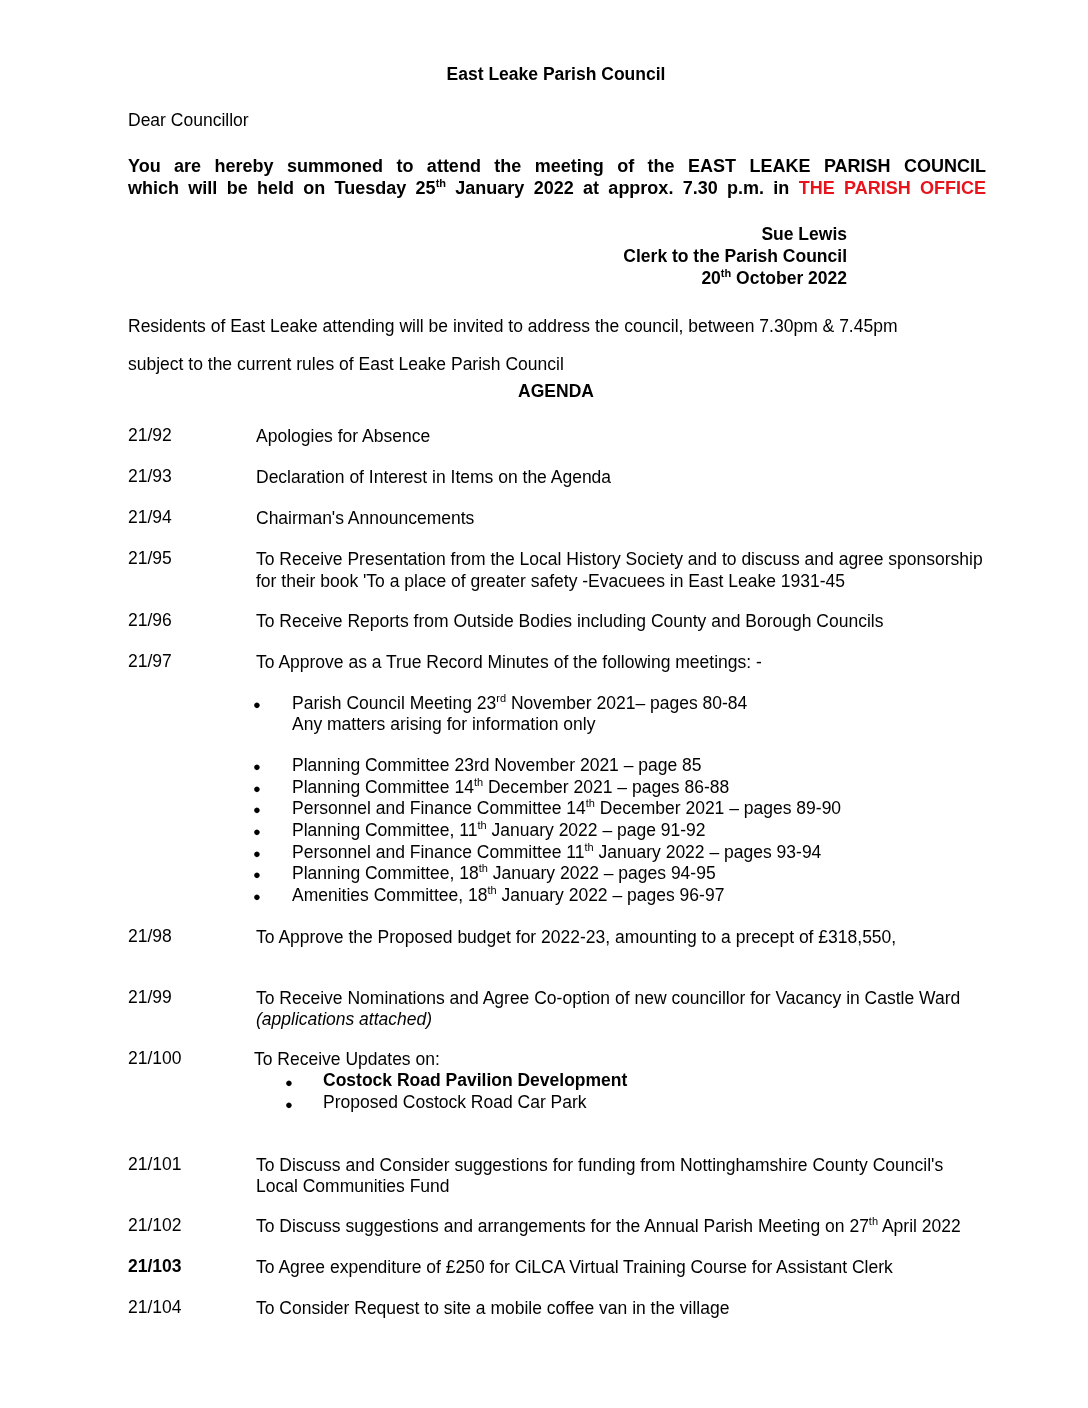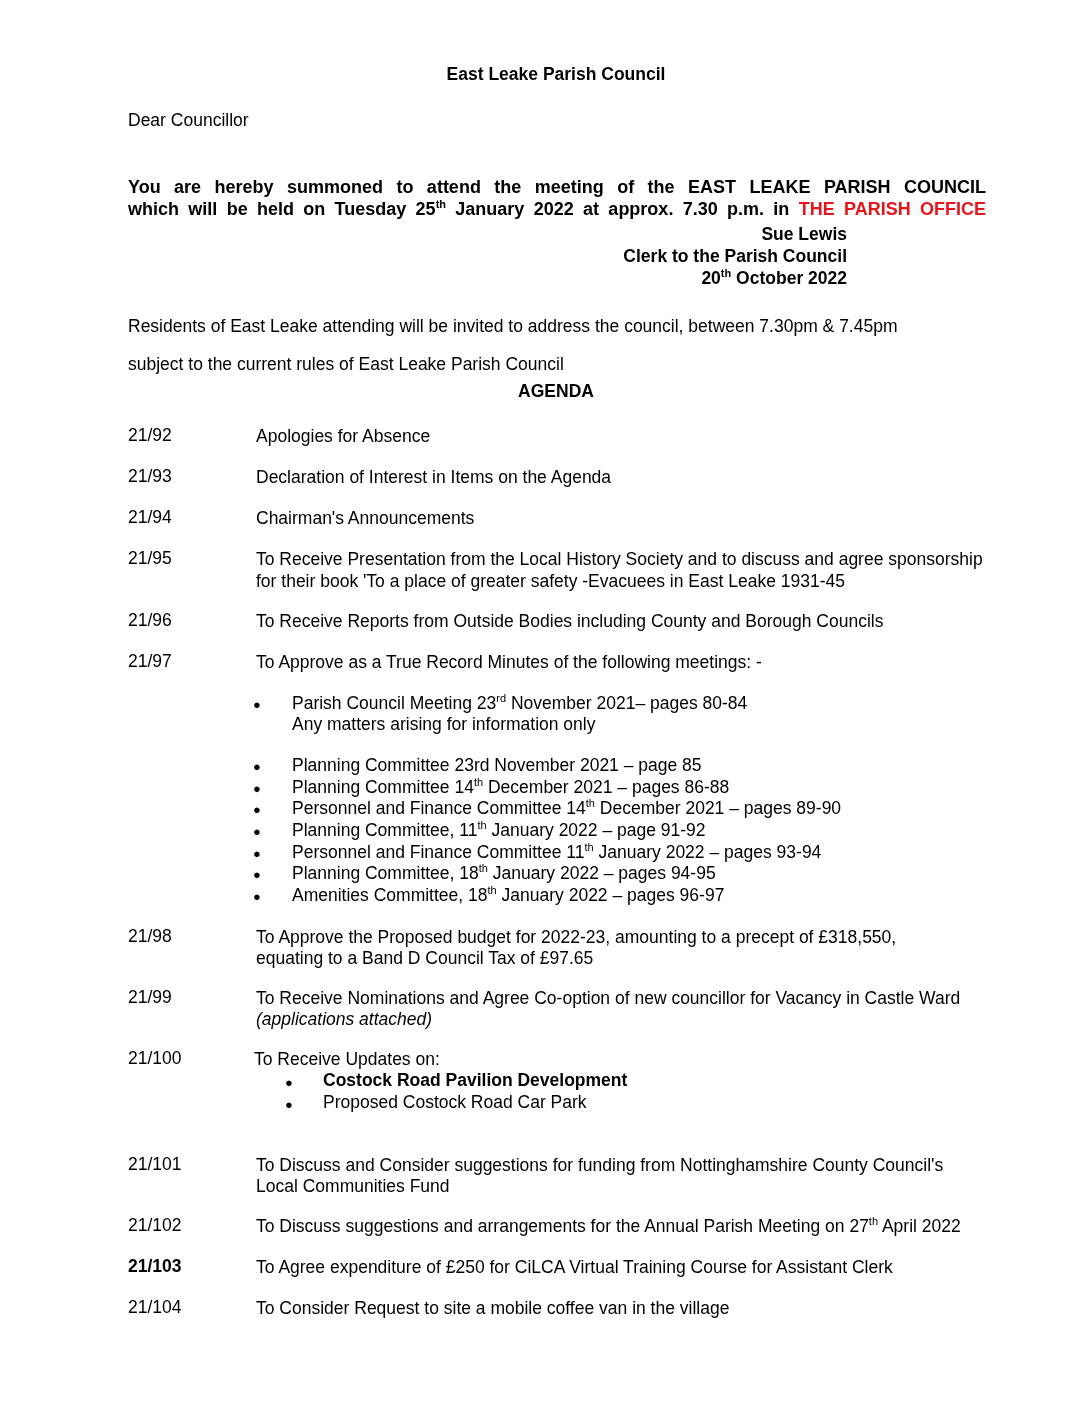--- a/index.html
+++ b/index.html
@@ -8,21 +8,21 @@
     font-family: "Liberation Sans", sans-serif; color: #000; font-size: 17.5px;
   }
   .page { position: absolute; left: 0; top: 0; width: 949px; height: 1408px; }
   .abs { position: absolute; white-space: nowrap; }
   .bold { font-weight: bold; }
   .center { left: 0; width: 1112px; text-align: center; }
   .right { right: 102px; text-align: right; }
   .red { color: #e8141c; }
   sup { font-size: 11px; vertical-align: 7px; line-height: 0; }
   .summons { left: 128px; width: 858px; top: 155px; line-height: 22px; font-weight: bold; font-size: 18px; text-align: justify; white-space: normal; }
-  .summons .l1 { display: block; text-align: justify; text-align-last: justify; margin-top: 21px; }
+  .summons .l1 { display: block; text-align: justify; text-align-last: justify; }
   .num { left: 128px; }
   .txt { left: 256px; line-height: 22px; }
   .bullet { left: 253px; font-size: 13px; }
   .btxt { left: 292px; line-height: 22px; }
   .bullet2 { left: 285px; font-size: 13px; }
   .btxt2 { left: 323px; }
   .it { font-style: italic; }
 </style>
 </head>
 <body>
@@ -85,21 +85,20 @@
   <div class="abs btxt" style="top:841px;"><span>Personnel and Finance Committee 11</span><sup>th</sup><span> January 2022 – pages 93-94</span></div>
 
   <div class="abs bullet" style="top:867px;">●</div>
   <div class="abs btxt" style="top:862px;"><span>Planning Committee, 18</span><sup>th</sup><span> January 2022 – pages 94-95</span></div>
 
   <div class="abs bullet" style="top:889px;">●</div>
   <div class="abs btxt" style="top:884px;"><span>Amenities Committee, 18</span><sup>th</sup><span> January 2022 – pages 96-97</span></div>
 
   <div class="abs num" style="top:926px;">21/98</div>
   <div class="abs txt" style="top:926px;">To Approve the Proposed budget for 2022-23, amounting to a precept of  £318,550,</div>
-  <div class="abs txt" style="top:947px;">equating to a Band D Council Tax of £97.65</div>
 
   <div class="abs num" style="top:987px;">21/99</div>
   <div class="abs txt" style="top:987px;">To Receive Nominations and Agree Co-option of new councillor for Vacancy in Castle Ward</div>
   <div class="abs txt it" style="top:1008px;">(applications attached)</div>
 
   <div class="abs num" style="top:1048px;">21/100</div>
   <div class="abs txt" style="left:254px; top:1048px;">To Receive Updates on:</div>
   <div class="abs bullet2" style="top:1075px;">●</div>
   <div class="abs btxt2" style="top:1070px;font-weight:bold;">Costock Road Pavilion Development</div>
   <div class="abs bullet2" style="top:1097px;">●</div>

